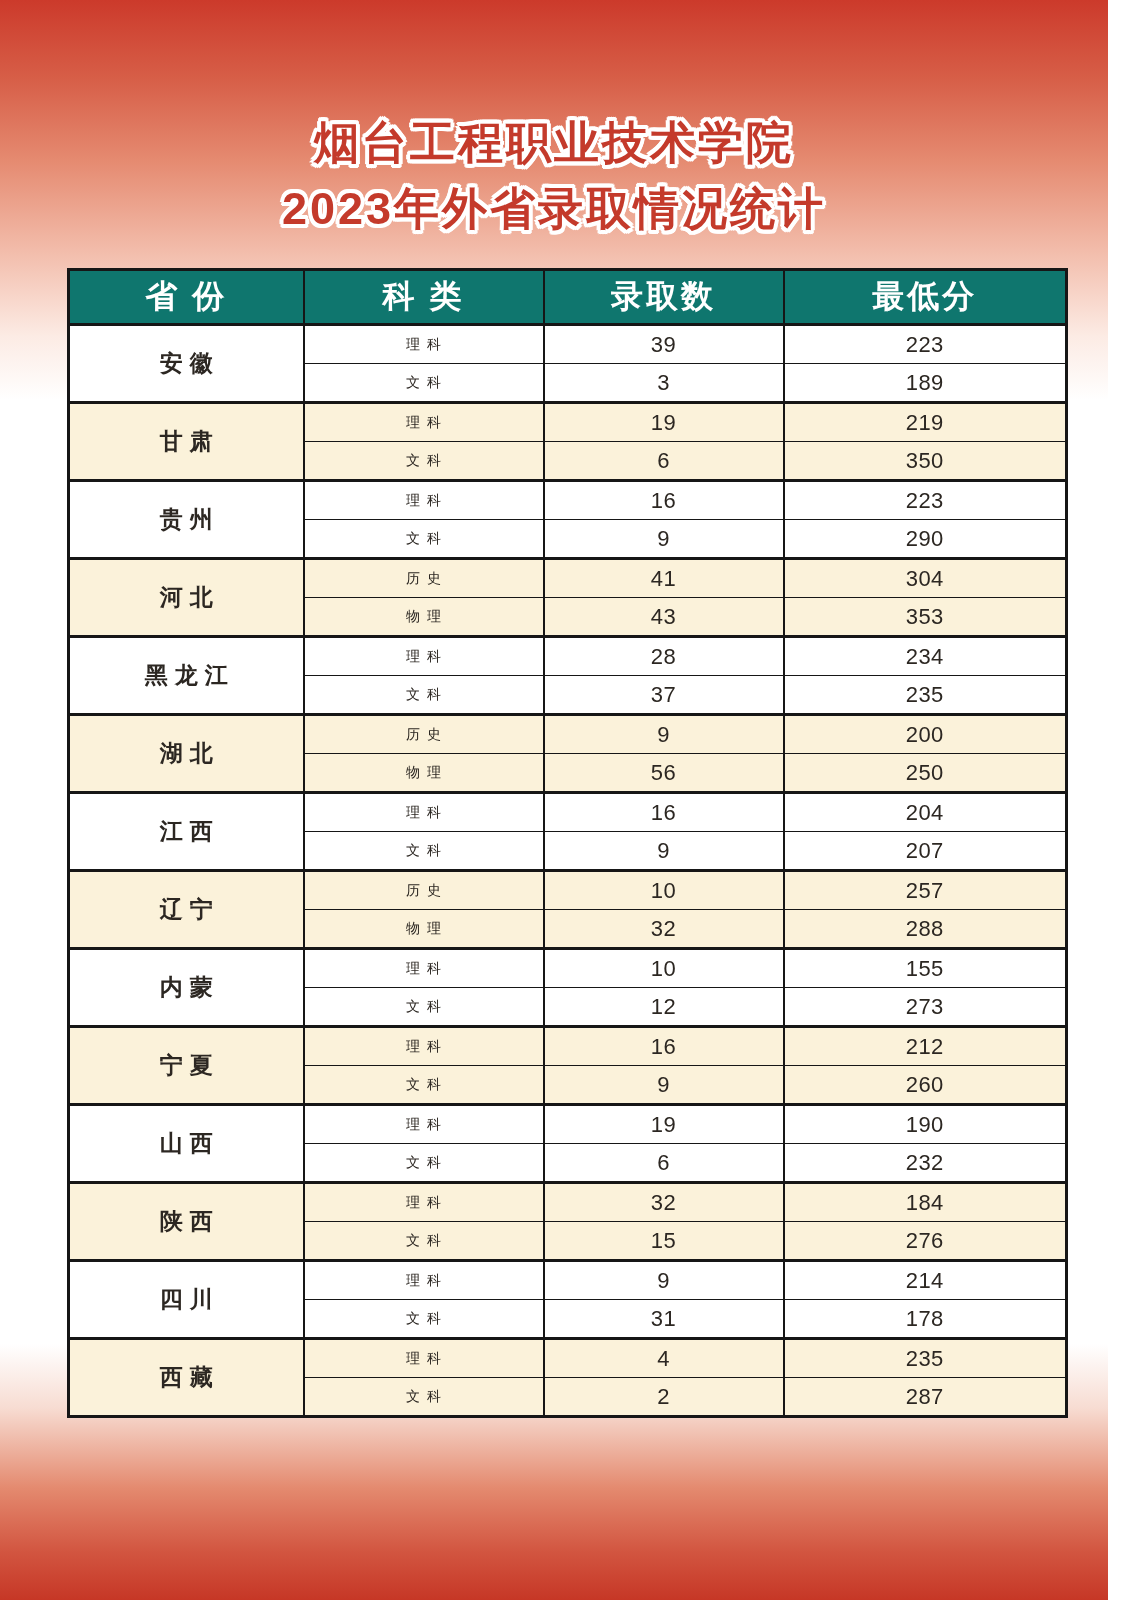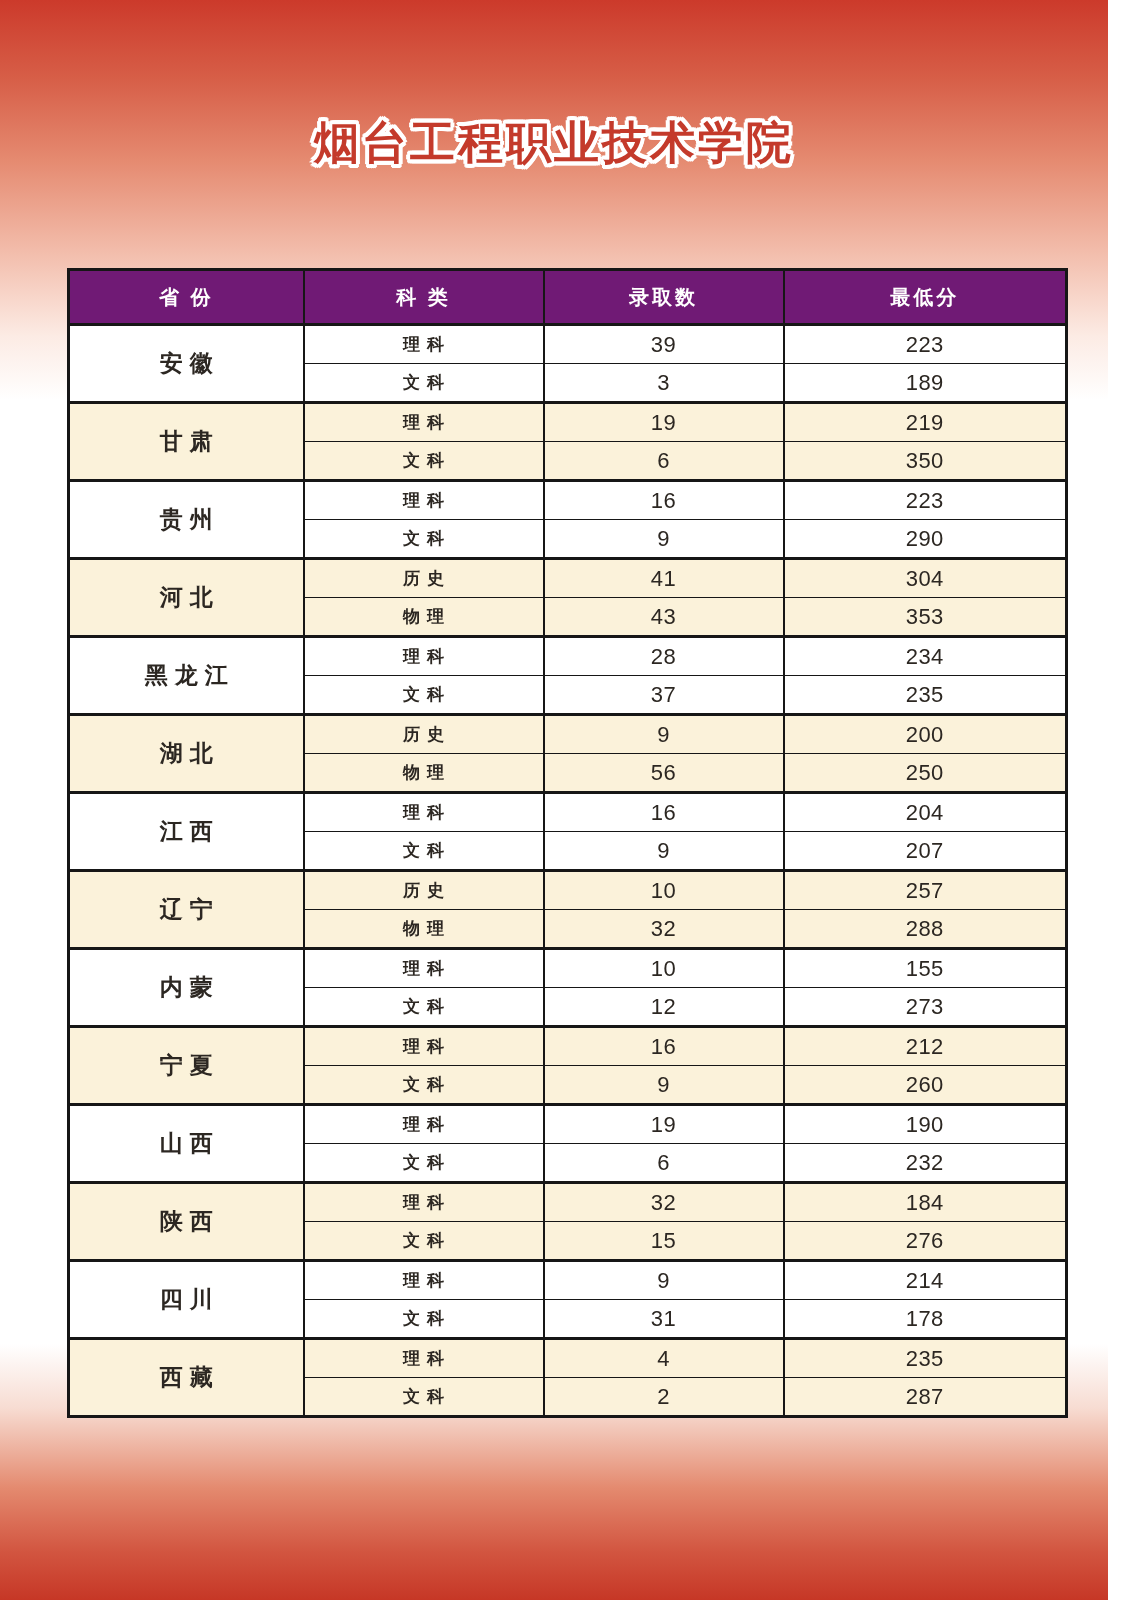--- a/index.html
+++ b/index.html
@@ -58,54 +58,54 @@
   col.c4 { width: 283px; }
   th, td {
     text-align: center;
     vertical-align: middle;
     padding: 0;
     border-left: 2px solid #161616;
     border-right: 2px solid #161616;
   }
   thead th {
     height: 52px;
-    background: #701a75;
+    background: #0f766e;
     color: #ffffff;
-    font-size: 20px;
+    font-size: 32px;
     font-weight: bold;
     letter-spacing: 3px;
     border-bottom: 3px solid #161616;
   }
   tbody td { height: 37px; color: #2c2722; }
   tr.group-start td { border-top: 3px solid #161616; }
   tr.group-next td  { border-top: 1.5px solid #161616; }
   tbody tr.white-group td { background: #ffffff; }
   tbody tr.cream-group td { background: #fbf2da; }
   td.province {
     font-weight: bold;
     font-size: 23px;
     letter-spacing: 7px;
     text-indent: 7px;
     margin-left: 33px;
   }
   td.subject {
-    font-size: 17px;
+    font-size: 14px;
     letter-spacing: 7px;
     text-indent: 7px;
-    font-weight: bold;
   }
   td.count, td.score { font-size: 22px; letter-spacing: 0.5px; }
 </style>
 </head>
 <body>
 
 <div class="page">
 
   <div class="title-block">
     <div class="title-line">烟台工程职业技术学院</div>
+    <div class="title-line">2023年外省录取情况统计</div>
   </div>
 
   <table class="stats-table">
     <colgroup>
       <col class="c1">
         <col class="c2">
         <col class="c3">
         <col class="c4">
     </colgroup>
     <thead>

